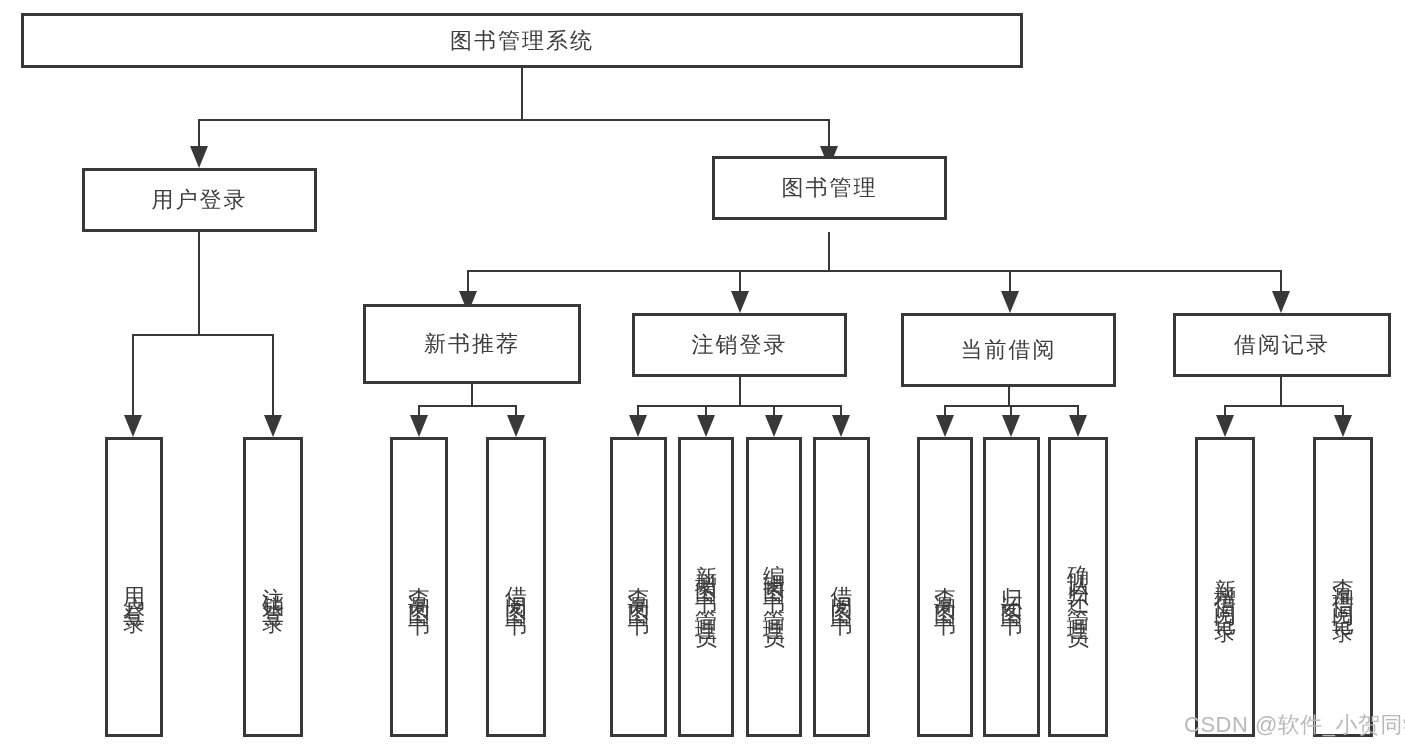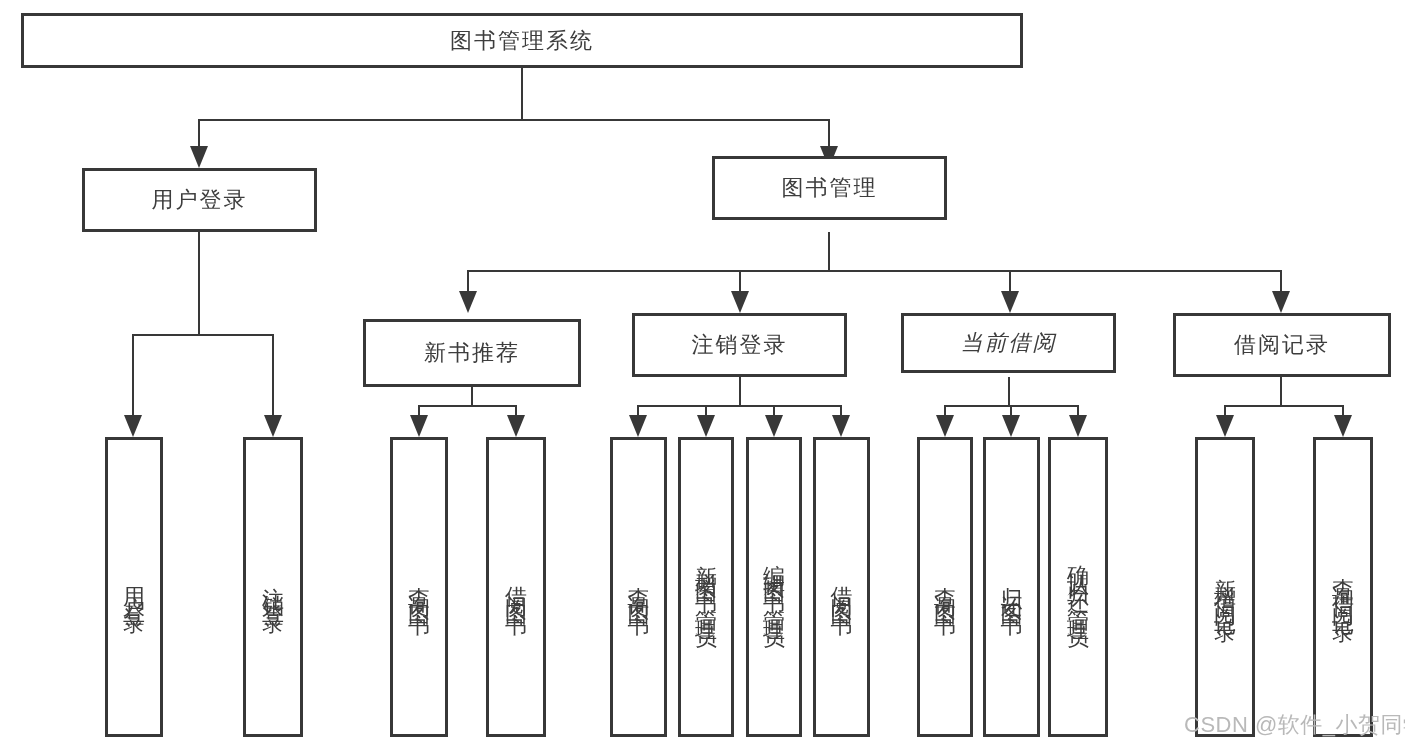--- a/index.html
+++ b/index.html
@@ -117,23 +117,23 @@
   <div class="v" style="left:1224px;top:405px;height:10px;"></div>
   <div class="ah" style="left:1216px;top:415px;"></div>
   <div class="v" style="left:1342px;top:405px;height:10px;"></div>
   <div class="ah" style="left:1334px;top:415px;"></div>
 
   <div class="box" style="left:21px;top:13px;width:1002px;height:55px;">图书管理系统</div>
 
   <div class="box" style="left:82px;top:168px;width:235px;height:64px;">用户登录</div>
   <div class="box" style="left:712px;top:156px;width:235px;height:64px;">图书管理</div>
 
-  <div class="box" style="left:363px;top:319px;width:218px;height:68px;">新书推荐</div>
+  <div class="box" style="left:363px;top:304px;width:218px;height:80px;">新书推荐</div>
   <div class="box" style="left:632px;top:313px;width:215px;height:64px;">注销登录</div>
-  <div class="box" style="left:901px;top:313px;width:215px;height:60px;font-style:italic;">当前借阅</div>
+  <div class="box" style="left:901px;top:313px;width:215px;height:74px;">当前借阅</div>
   <div class="box" style="left:1173px;top:313px;width:218px;height:64px;">借阅记录</div>
 
   <div class="box leaf" style="left:105px;top:437px;width:58px;height:300px;">用户登录</div>
   <div class="box leaf" style="left:243px;top:437px;width:60px;height:300px;">注销登录</div>
 
   <div class="box leaf" style="left:390px;top:437px;width:58px;height:300px;">查询图书</div>
   <div class="box leaf" style="left:486px;top:437px;width:60px;height:300px;">借阅图书</div>
 
   <div class="box leaf" style="left:610px;top:437px;width:57px;height:300px;">查询图书</div>
   <div class="box leaf" style="left:678px;top:437px;width:56px;height:300px;">新增图书（管理员）</div>

